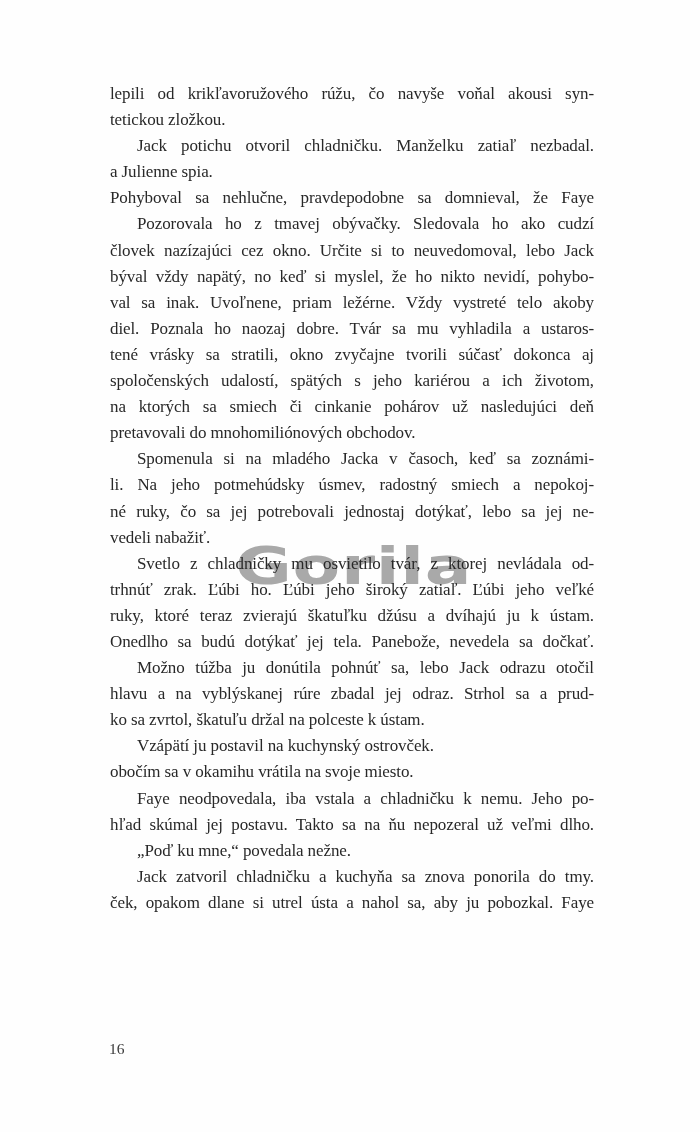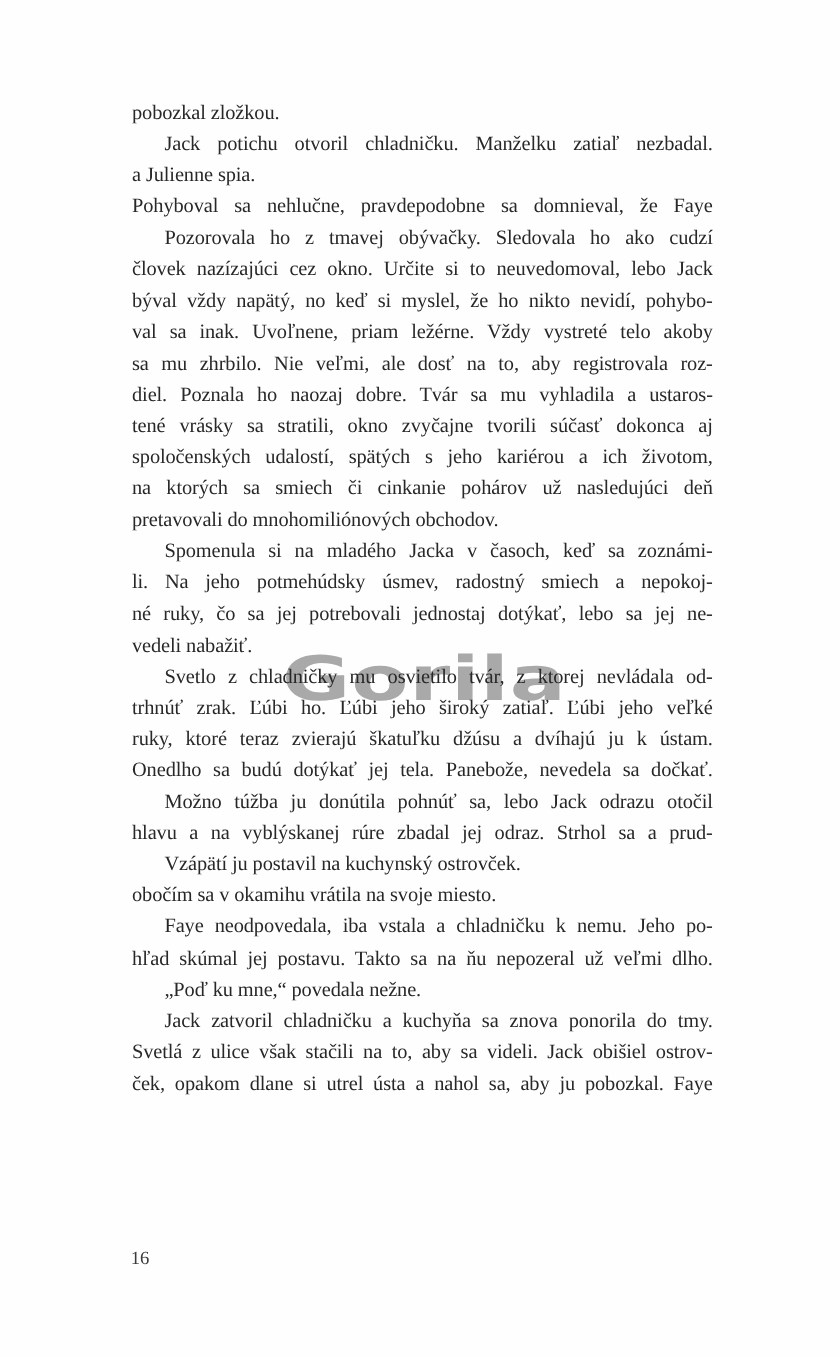--- a/index.html
+++ b/index.html
@@ -70,48 +70,48 @@
     color: #3a3a3a;
   }
 </style>
 </head>
 <body>
 
 <div class="page">
   <div class="watermark">Gorila</div>
 
   <div class="textblock">
-      <div class="line endp">pobozkal zložkou.</div>
+      <div class="line">lepili od krikľavoružového rúžu, čo navyše voňal akousi syn-</div>
+      <div class="line endp">tetickou zložkou.</div>
       <div class="line indent">Jack potichu otvoril chladničku. Manželku zatiaľ nezbadal.</div>
       <div class="line endp">a Julienne spia.</div>
       <div class="line">Pohyboval sa nehlučne, pravdepodobne sa domnieval, že Faye</div>
       <div class="line indent">Pozorovala ho z tmavej obývačky. Sledovala ho ako cudzí</div>
       <div class="line">človek nazízajúci cez okno. Určite si to neuvedomoval, lebo Jack</div>
       <div class="line">býval vždy napätý, no keď si myslel, že ho nikto nevidí, pohybo-</div>
       <div class="line">val sa inak. Uvoľnene, priam ležérne. Vždy vystreté telo akoby</div>
-      <div class="line">sa mu zhrbilo. Nie veľmi, ale dosť na to, aby registrovala roz-</div>
       <div class="line">diel. Poznala ho naozaj dobre. Tvár sa mu vyhladila a ustaros-</div>
       <div class="line">tené vrásky sa stratili, okno zvyčajne tvorili súčasť dokonca aj</div>
       <div class="line">spoločenských udalostí, spätých s jeho kariérou a ich životom,</div>
       <div class="line">na ktorých sa smiech či cinkanie pohárov už nasledujúci deň</div>
       <div class="line endp">pretavovali do mnohomiliónových obchodov.</div>
       <div class="line indent">Spomenula si na mladého Jacka v časoch, keď sa zoznámi-</div>
       <div class="line">li. Na jeho potmehúdsky úsmev, radostný smiech a nepokoj-</div>
       <div class="line">né ruky, čo sa jej potrebovali jednostaj dotýkať, lebo sa jej ne-</div>
       <div class="line endp">vedeli nabažiť.</div>
       <div class="line indent">Svetlo z chladničky mu osvietilo tvár, z ktorej nevládala od-</div>
       <div class="line">trhnúť zrak. Ľúbi ho. Ľúbi jeho široký zatiaľ. Ľúbi jeho veľké</div>
       <div class="line">ruky, ktoré teraz zvierajú škatuľku džúsu a dvíhajú ju k ústam.</div>
       <div class="line">Onedlho sa budú dotýkať jej tela. Panebože, nevedela sa dočkať.</div>
       <div class="line indent">Možno túžba ju donútila pohnúť sa, lebo Jack odrazu otočil</div>
       <div class="line">hlavu a na vyblýskanej rúre zbadal jej odraz. Strhol sa a prud-</div>
+      <div class="line endp">ko sa zvrtol, škatuľu držal na polceste k ústam.</div>
       <div class="line indent endp">Vzápätí ju postavil na kuchynský ostrovček.</div>
       <div class="line endp">obočím sa v okamihu vrátila na svoje miesto.</div>
       <div class="line indent">Faye neodpovedala, iba vstala a chladničku k nemu. Jeho po-</div>
       <div class="line">hľad skúmal jej postavu. Takto sa na ňu nepozeral už veľmi dlho.</div>
       <div class="line indent endp">„Poď ku mne,“ povedala nežne.</div>
       <div class="line indent">Jack zatvoril chladničku a kuchyňa sa znova ponorila do tmy.</div>
-      <div class="line">Svetlá z ulice však stačili na to, aby sa videli. Jack obišiel ostrov-</div>
       <div class="line">ček, opakom dlane si utrel ústa a nahol sa, aby ju pobozkal. Faye</div>
     </div>
 
   <div class="pagenum">16</div>
 </div>
 
 </body></html>

